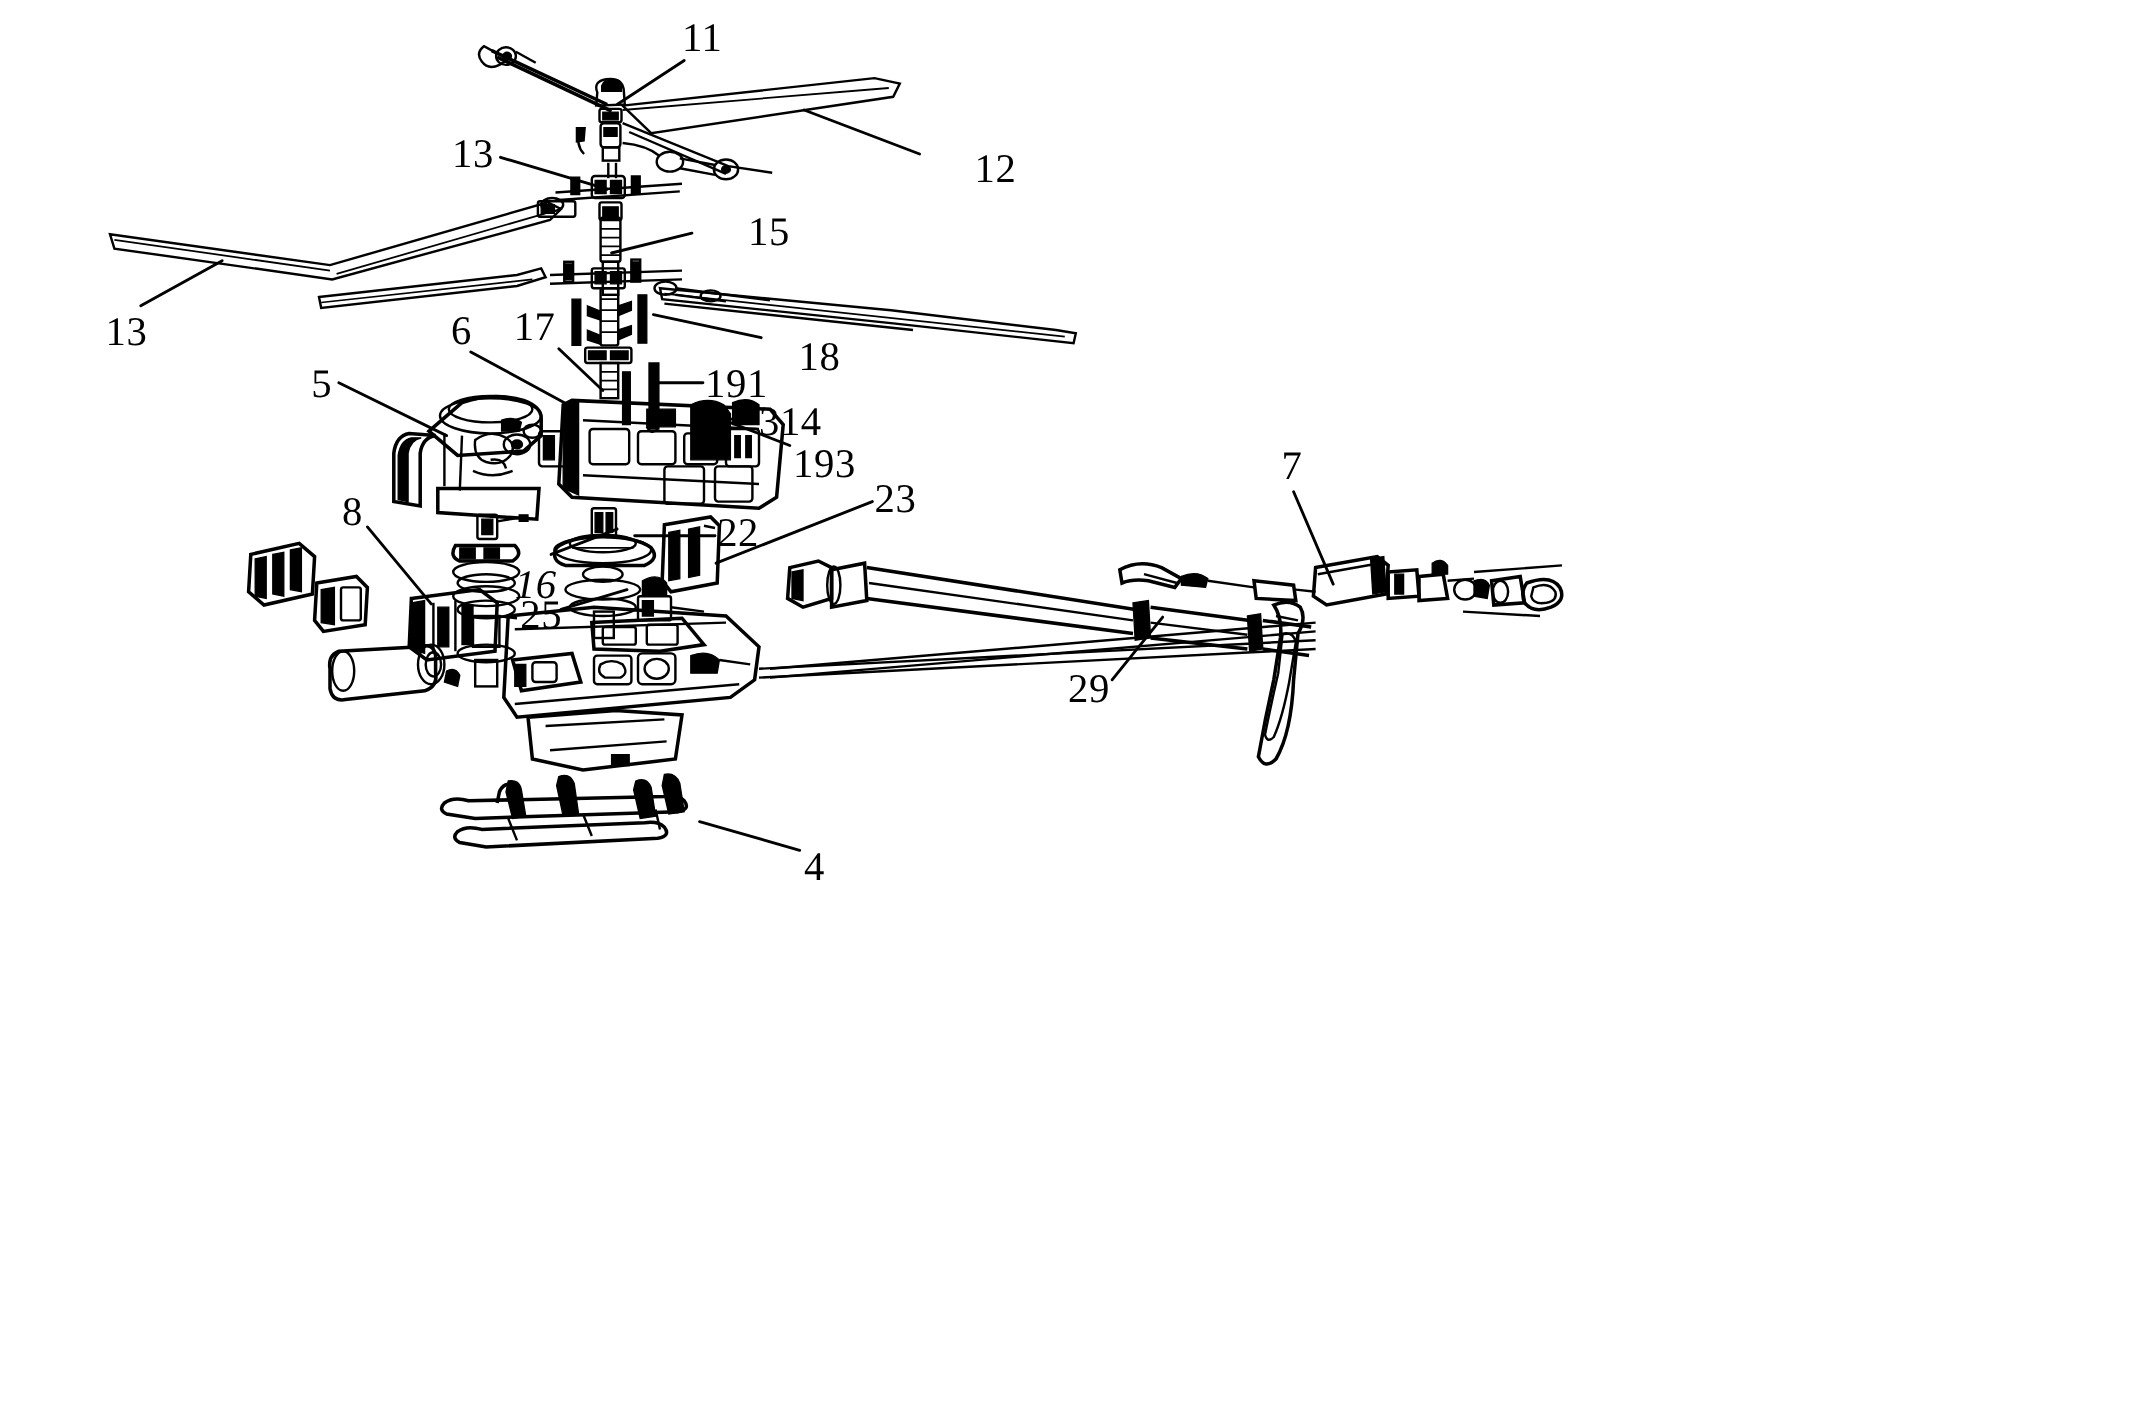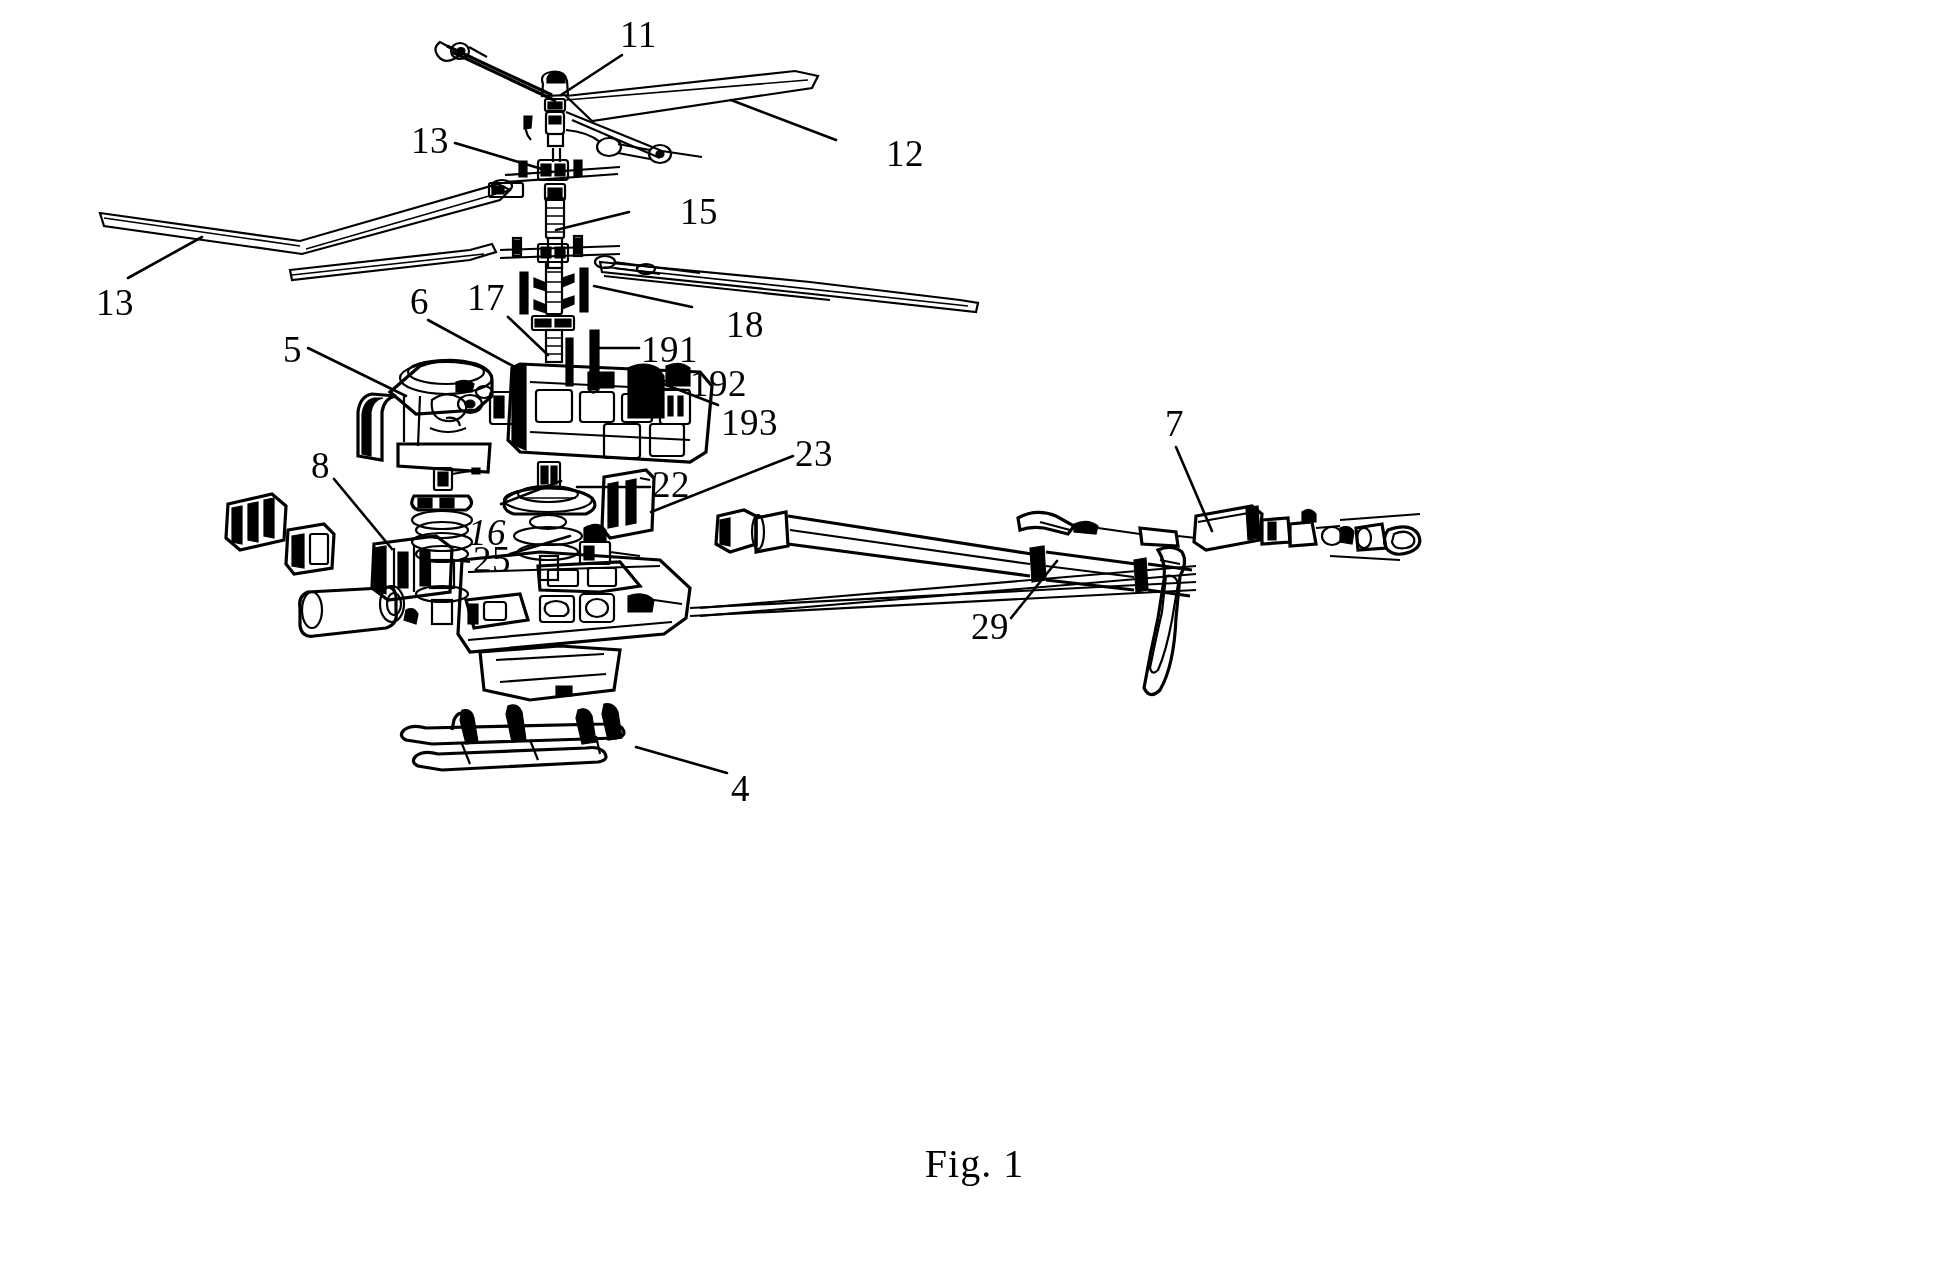--- a/index.html
+++ b/index.html
@@ -411,26 +411,25 @@
   <div class="ref-label" style="left:620px; top:16px;">11</div>
   <div class="ref-label" style="left:838px; top:135px;margin-left:48px;">12</div>
   <div class="ref-label" style="left:411px; top:122px;">13</div>
   <div class="ref-label" style="left:632px; top:193px;margin-left:48px;">15</div>
   <div class="ref-label" style="left:96px;  top:284px;">13</div>
   <div class="ref-label" style="left:410px; top:283px;">6</div>
   <div class="ref-label" style="left:467px; top:279px;">17</div>
   <div class="ref-label" style="left:726px; top:306px;">18</div>
   <div class="ref-label" style="left:641px; top:331px;">191</div>
   <div class="ref-label" style="left:283px; top:331px;">5</div>
-  <div class="ref-label" style="left:690px; top:365px;">192</div>
+  <div class="ref-label" style="left:690px; top:365px;">314</div>
   <div class="ref-label" style="left:721px; top:404px;">193</div>
   <div class="ref-label" style="left:311px; top:447px;">8</div>
   <div class="ref-label" style="left:795px; top:435px;text-align:center;">23</div>
   <div class="ref-label" style="left:1165px;top:405px;">7</div>
   <div class="ref-label" style="left:652px; top:466px;">22</div>
   <div class="ref-label" style="left:468px; top:514px;font-style:italic;">16</div>
   <div class="ref-label" style="left:473px; top:541px;">25</div>
   <div class="ref-label" style="left:971px; top:608px;">29</div>
   <div class="ref-label" style="left:731px; top:770px;">4</div>
 
-  <div id="figure-caption">Fig. 1</div>
 
 </div>
 
 </body></html>

